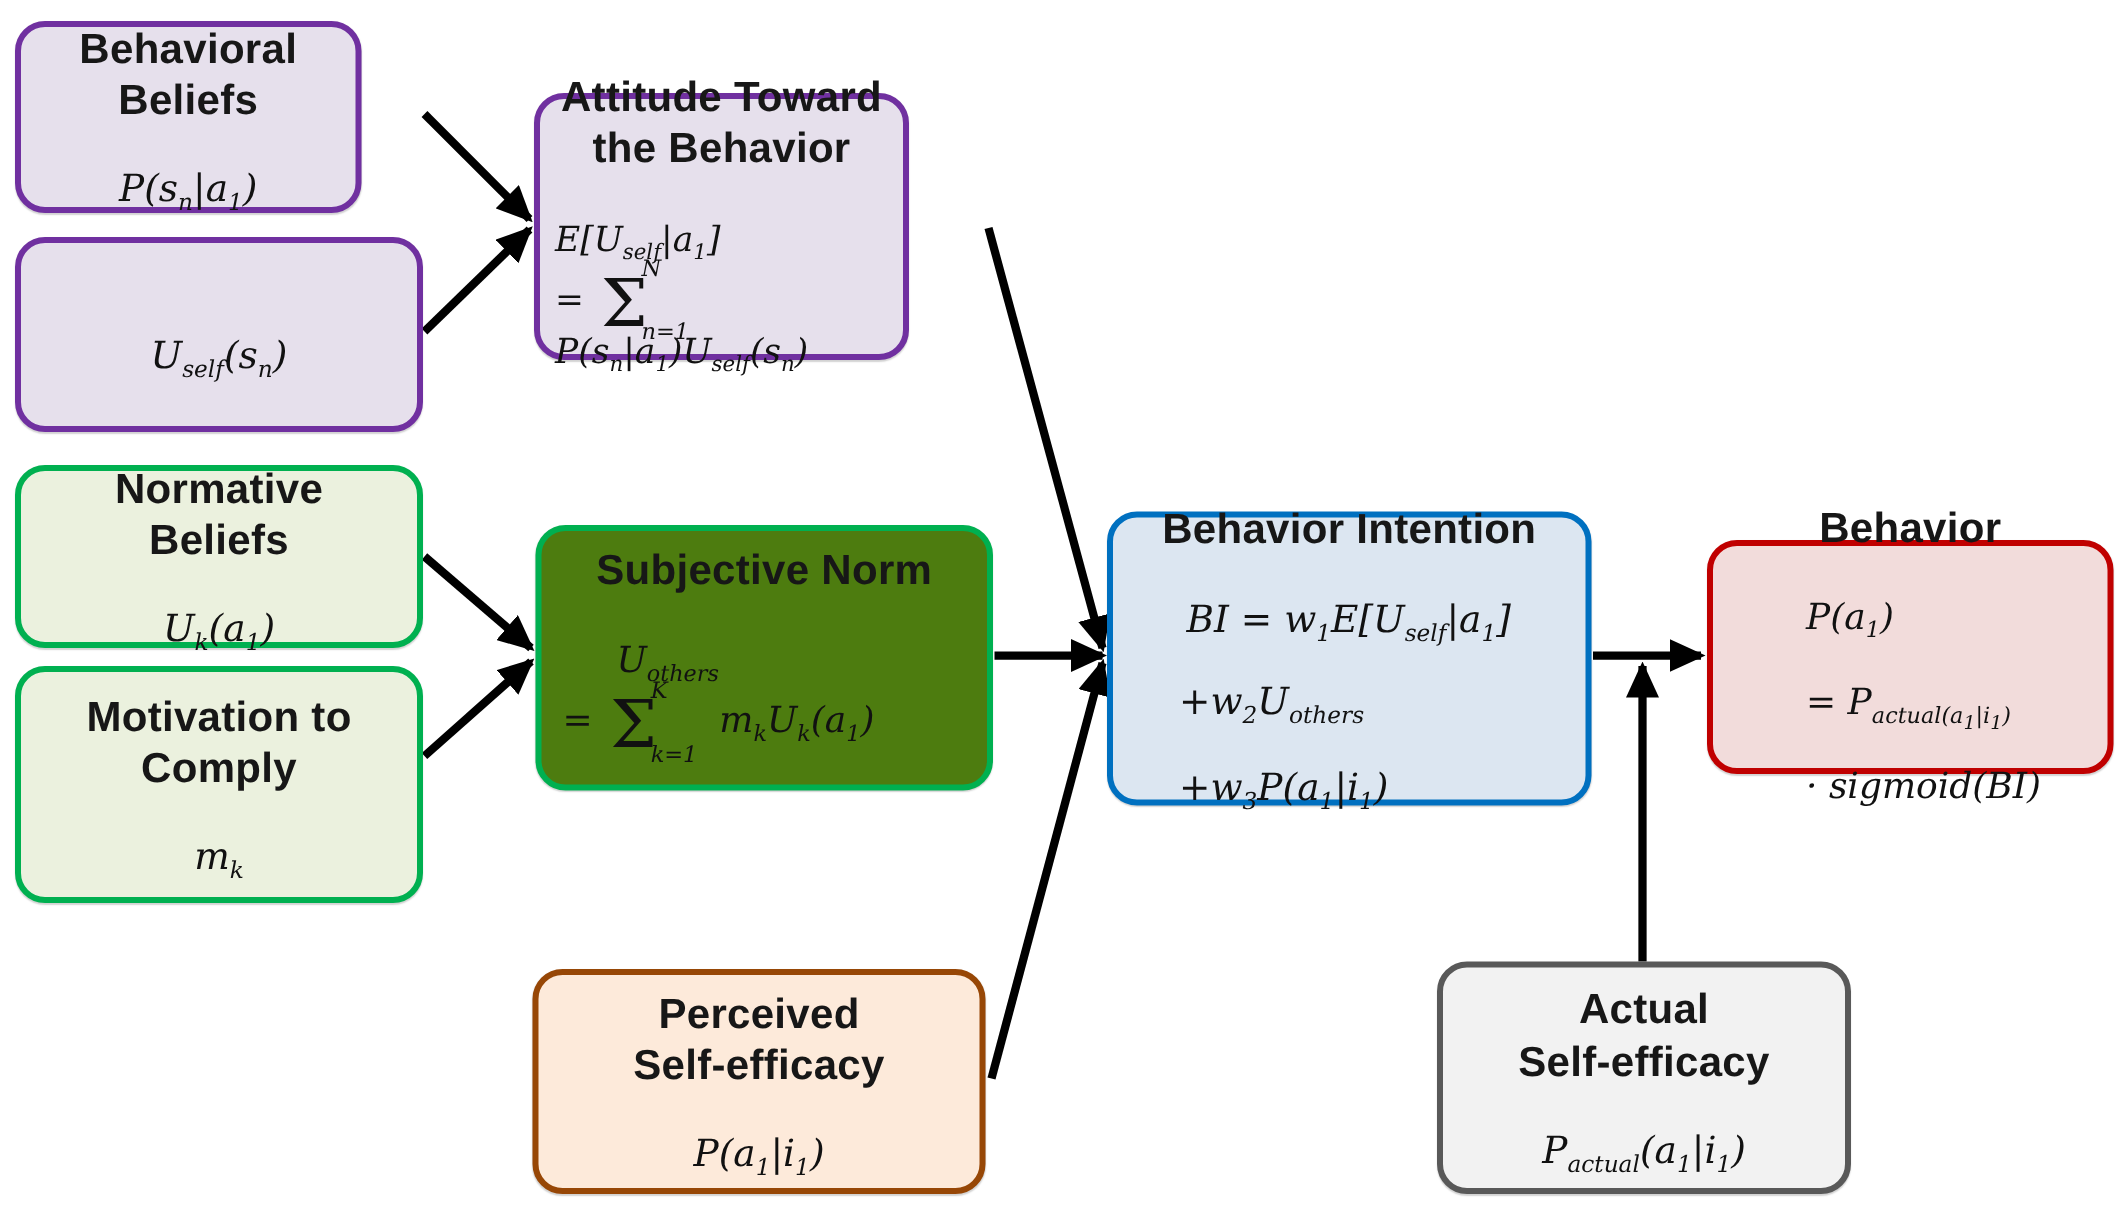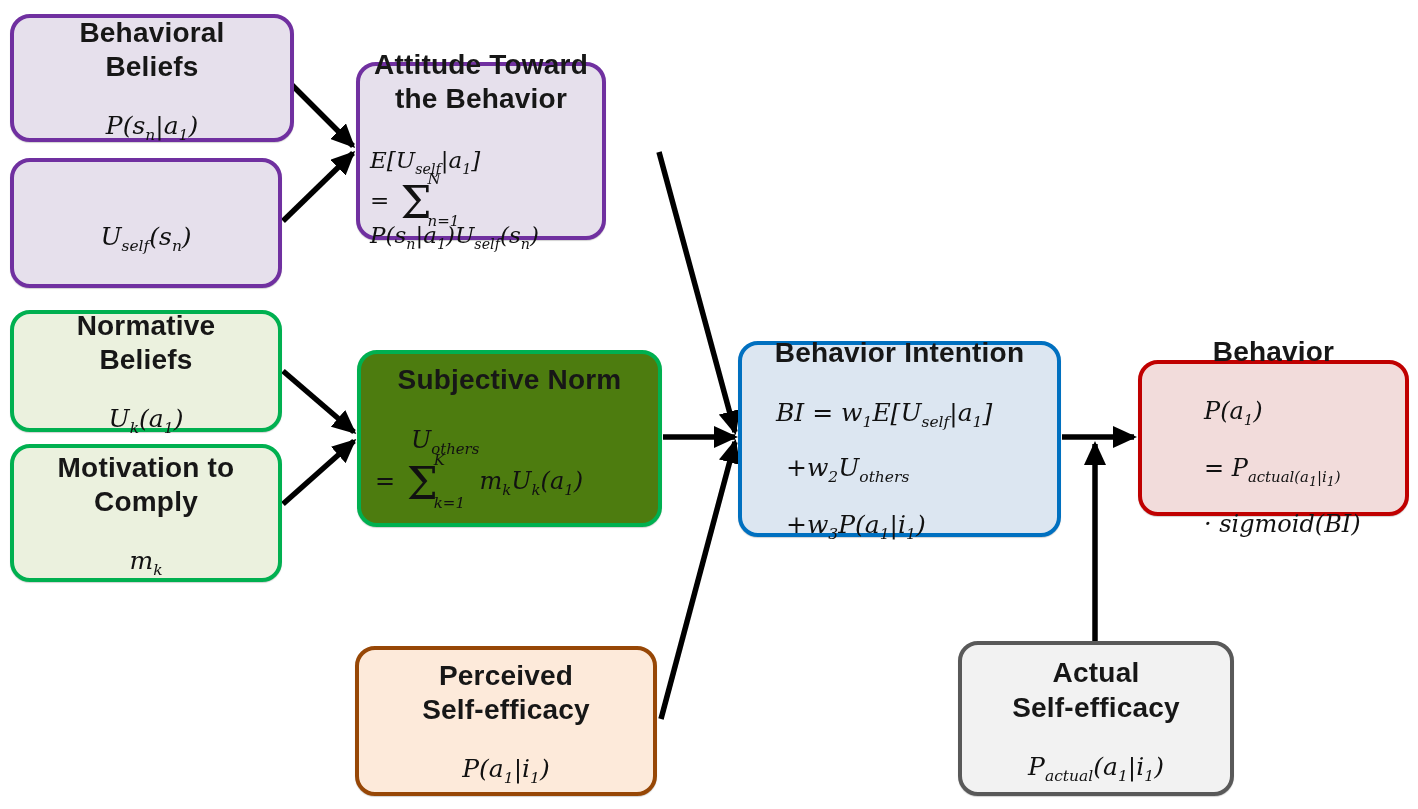--- a/index.html
+++ b/index.html
@@ -37,21 +37,21 @@
   .bigsum .slim.bot { bottom:-7px; left:27px; }
 
   
   .n-attitude .formula   { font-size:23px; margin-top:6px; }
   .n-attitude .fline     { padding-left:10px; }
   .n-attitude .sumline   { margin-top:10px; margin-bottom:6px; }
   .n-subjective .formula { font-size:24px; margin-top:4px; }
   .n-subjective .fl1     { padding-left:50px; }
   .n-subjective .sumline { padding-left:14px; margin-top:10px; margin-bottom:10px; }
   .n-bi .formula         { font-size:25px; }
-  .n-bi .fl1             { padding-left:34px; }
+  .n-bi .fl1             { padding-left:49px; }
   .n-bi .fl2, .n-bi .fl3 { padding-left:44px; line-height:1.3; }
   .n-behavior .formula   { font-size:24px; }
   .n-behavior .fline     { padding-left:62px; line-height:1.32; }
 </style>
 </head>
 <body>
 
 <div id="canvas">
 
   <svg id="arrow-layer" viewBox="0 0 1418 809" xmlns="http://www.w3.org/2000/svg">
@@ -66,21 +66,21 @@
         <line x1="659" y1="152" x2="735" y2="432" stroke="#000000" stroke-width="5.5" marker-end="url(#ah)"></line>
         <line x1="283" y1="371" x2="354" y2="432" stroke="#000000" stroke-width="5.5" marker-end="url(#ah)"></line>
         <line x1="283" y1="504" x2="354" y2="441" stroke="#000000" stroke-width="5.5" marker-end="url(#ah)"></line>
         <line x1="663" y1="437" x2="735" y2="437" stroke="#000000" stroke-width="5.5" marker-end="url(#ah)"></line>
         <line x1="661" y1="719" x2="735" y2="442" stroke="#000000" stroke-width="5.5" marker-end="url(#ah)"></line>
         <line x1="1062" y1="437" x2="1134" y2="437" stroke="#000000" stroke-width="5.5" marker-end="url(#ah)"></line>
         <line x1="1095" y1="641" x2="1095" y2="444" stroke="#000000" stroke-width="5.5" marker-end="url(#ah)"></line>
       </g>
   </svg>
 
-  <div class="node" style="left: 10px; top: 14px; width: 284px; height: 128px; border-color: rgb(112, 48, 160); background: rgb(230, 224, 236);">
+  <div class="node" style="left: 10px; top: 14px; width: 231px; height: 128px; border-color: rgb(112, 48, 160); background: rgb(230, 224, 236);">
     <div class="title">Behavioral
 Beliefs</div>
     <div class="formula">
         <div class="fline">P(s<sub>n</sub>|a<sub>1</sub>)</div>
       </div>
   </div>
 
   <div class="node" style="left: 10px; top: 158px; width: 272px; height: 130px; border-color: rgb(112, 48, 160); background: rgb(230, 224, 236);">
     <div class="formula">
         <div class="fline">U<sub>self</sub>(s<sub>n</sub>)</div>
@@ -97,21 +97,21 @@
   </div>
 
   <div class="node" style="left: 10px; top: 310px; width: 272px; height: 122px; border-color: rgb(0, 176, 80); background: rgb(235, 241, 222);">
     <div class="title">Normative
 Beliefs</div>
     <div class="formula">
         <div class="fline">U<sub>k</sub>(a<sub>1</sub>)</div>
       </div>
   </div>
 
-  <div class="node" style="left: 10px; top: 444px; width: 272px; height: 138px; border-color: rgb(0, 176, 80); background: rgb(235, 241, 222);">
+  <div class="node" style="left: 10px; top: 444px; width: 272px; height: 158px; border-color: rgb(0, 176, 80); background: rgb(235, 241, 222);">
     <div class="title">Motivation to
 Comply</div>
     <div class="formula">
         <div class="fline">m<sub>k</sub></div>
       </div>
   </div>
 
   <div class="node n-subjective" style="left: 357px; top: 350px; width: 305px; height: 177px; border-color: rgb(0, 176, 80); background: #4d7c0f;">
     <div class="title">Subjective Norm</div>
     <div class="formula">

